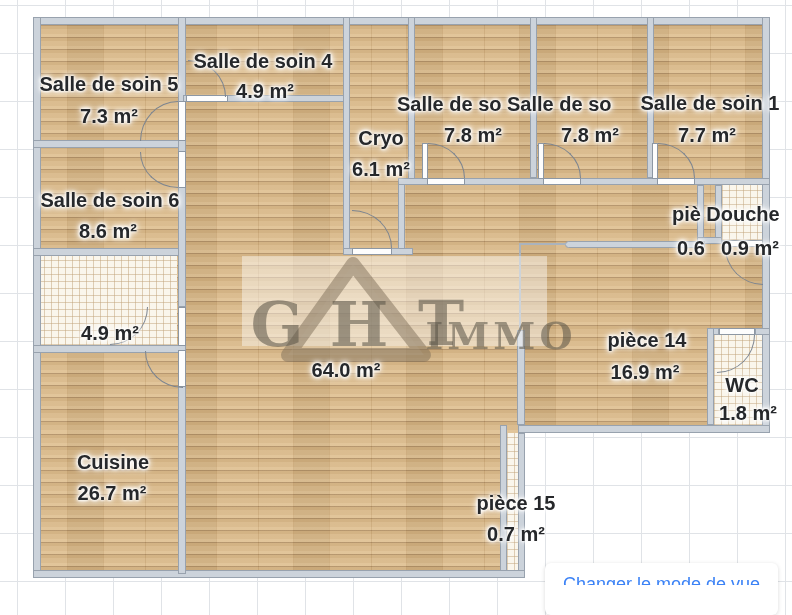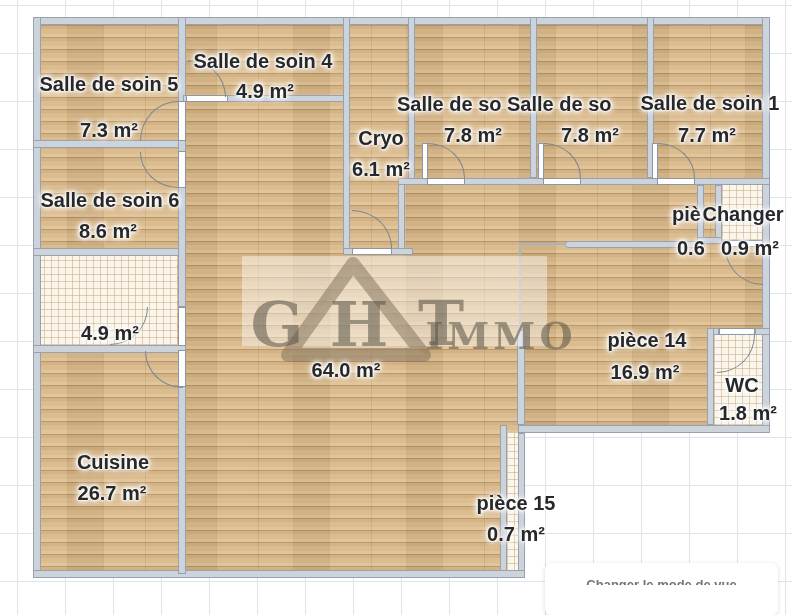--- a/index.html
+++ b/index.html
@@ -35,21 +35,21 @@
   .wm-band{position:absolute;z-index:5;background:rgba(255,255,255,.42);}
   .wm-tri{position:absolute;z-index:5;}
   .wm-letter{position:absolute;z-index:5;transform:translate(-50%,-50%);
     font-family:"DejaVu Serif","Liberation Serif",serif;font-weight:700;color:rgba(88,82,70,.55);line-height:1;}
   .lbl{position:absolute;z-index:6;font-size:20px;line-height:24px;font-weight:600;color:#26282b;white-space:nowrap;
     text-shadow:0 0 3px #fff,0 0 3px #fff,0 0 5px #fff,0 0 6px #fff,0 0 8px #fff;}
   .lbl.c{transform:translate(-50%,-50%);}
   .view-btn{position:absolute;z-index:8;left:545px;top:563px;width:233px;height:52px;background:#fff;
     border-radius:6px;box-shadow:0 1px 4px rgba(0,0,0,.15);}
   .view-btn .clipwrap{position:absolute;left:0;top:12px;width:100%;height:10px;overflow:hidden;text-align:center;}
-  .view-btn .txt{font-size:13px;line-height:18px;color:#737373;font-weight:bold;}
+  .view-btn .txt{font-size:18px;line-height:18px;color:#3b82f6;}
 </style>
 </head>
 <body>
 
 <div class="canvas">
 
   <div class="wood" style="left:33px;top:17px;width:737px;height:416px"></div>
   <div class="wood" style="left:33px;top:433px;width:490px;height:145px"></div>
   <div class="tile" style="left:37px;top:255px;width:140px;height:90px"></div>
   <div class="tile" style="left:722px;top:185px;width:41px;height:55px"></div>
@@ -125,36 +125,36 @@
   <div class="wm-band" style="left:242px;top:256px;width:305px;height:90px"></div>
   <svg class="wm-tri" style="left:278px;top:252px" width="160" height="115" viewBox="0 0 160 115">
     <path d="M75 12 L146 103 L10 103 Z" fill="rgba(238,228,208,0.20)" stroke="rgba(125,109,87,0.50)" stroke-width="14" stroke-linejoin="round"></path>
   </svg>
   <div class="wm-letter" style="left:277px;top:325px;font-size:62px">G</div>
   <div class="wm-letter" style="left:359px;top:325px;font-size:62px">H</div>
   <div class="wm-letter" style="left:441px;top:324px;font-size:62px">T</div>
   <div class="wm-letter" style="left:501px;top:336px;font-size:38px;letter-spacing:4px">IMMO</div>
 
   <div class="lbl c" style="left:109px;top:84px">Salle de soin 5</div>
-  <div class="lbl c" style="left:109px;top:130px">7.3 m²</div>
+  <div class="lbl c" style="left:109px;top:116px">7.3 m²</div>
   <div class="lbl c" style="left:263px;top:61px">Salle de soin 4</div>
   <div class="lbl c" style="left:265px;top:91px">4.9 m²</div>
   <div class="lbl c" style="left:110px;top:200px">Salle de soin 6</div>
   <div class="lbl c" style="left:108px;top:231px">8.6 m²</div>
   <div class="lbl c" style="left:381px;top:138px">Cryo</div>
   <div class="lbl c" style="left:381px;top:169px">6.1 m²</div>
   <div class="lbl" style="left:397px;top:92px">Salle de so</div>
   <div class="lbl c" style="left:473px;top:135px">7.8 m²</div>
   <div class="lbl" style="left:507px;top:92px">Salle de so</div>
   <div class="lbl c" style="left:590px;top:135px">7.8 m²</div>
   <div class="lbl c" style="left:710px;top:103px">Salle de soin 1</div>
   <div class="lbl c" style="left:707px;top:135px">7.7 m²</div>
   <div class="lbl" style="left:672px;top:202px">piè</div>
   <div class="lbl" style="left:677px;top:236px">0.6</div>
-  <div class="lbl c" style="left:743px;top:214px">Changer</div>
+  <div class="lbl c" style="left:743px;top:214px">Douche</div>
   <div class="lbl c" style="left:750px;top:248px">0.9 m²</div>
   <div class="lbl c" style="left:110px;top:333px">4.9 m²</div>
   <div class="lbl c" style="left:346px;top:370px">64.0 m²</div>
   <div class="lbl c" style="left:647px;top:340px">pièce 14</div>
   <div class="lbl c" style="left:645px;top:372px">16.9 m²</div>
   <div class="lbl c" style="left:742px;top:385px">WC</div>
   <div class="lbl c" style="left:748px;top:413px">1.8 m²</div>
   <div class="lbl c" style="left:113px;top:462px">Cuisine</div>
   <div class="lbl c" style="left:112px;top:493px">26.7 m²</div>
   <div class="lbl c" style="left:516px;top:503px">pièce 15</div>

